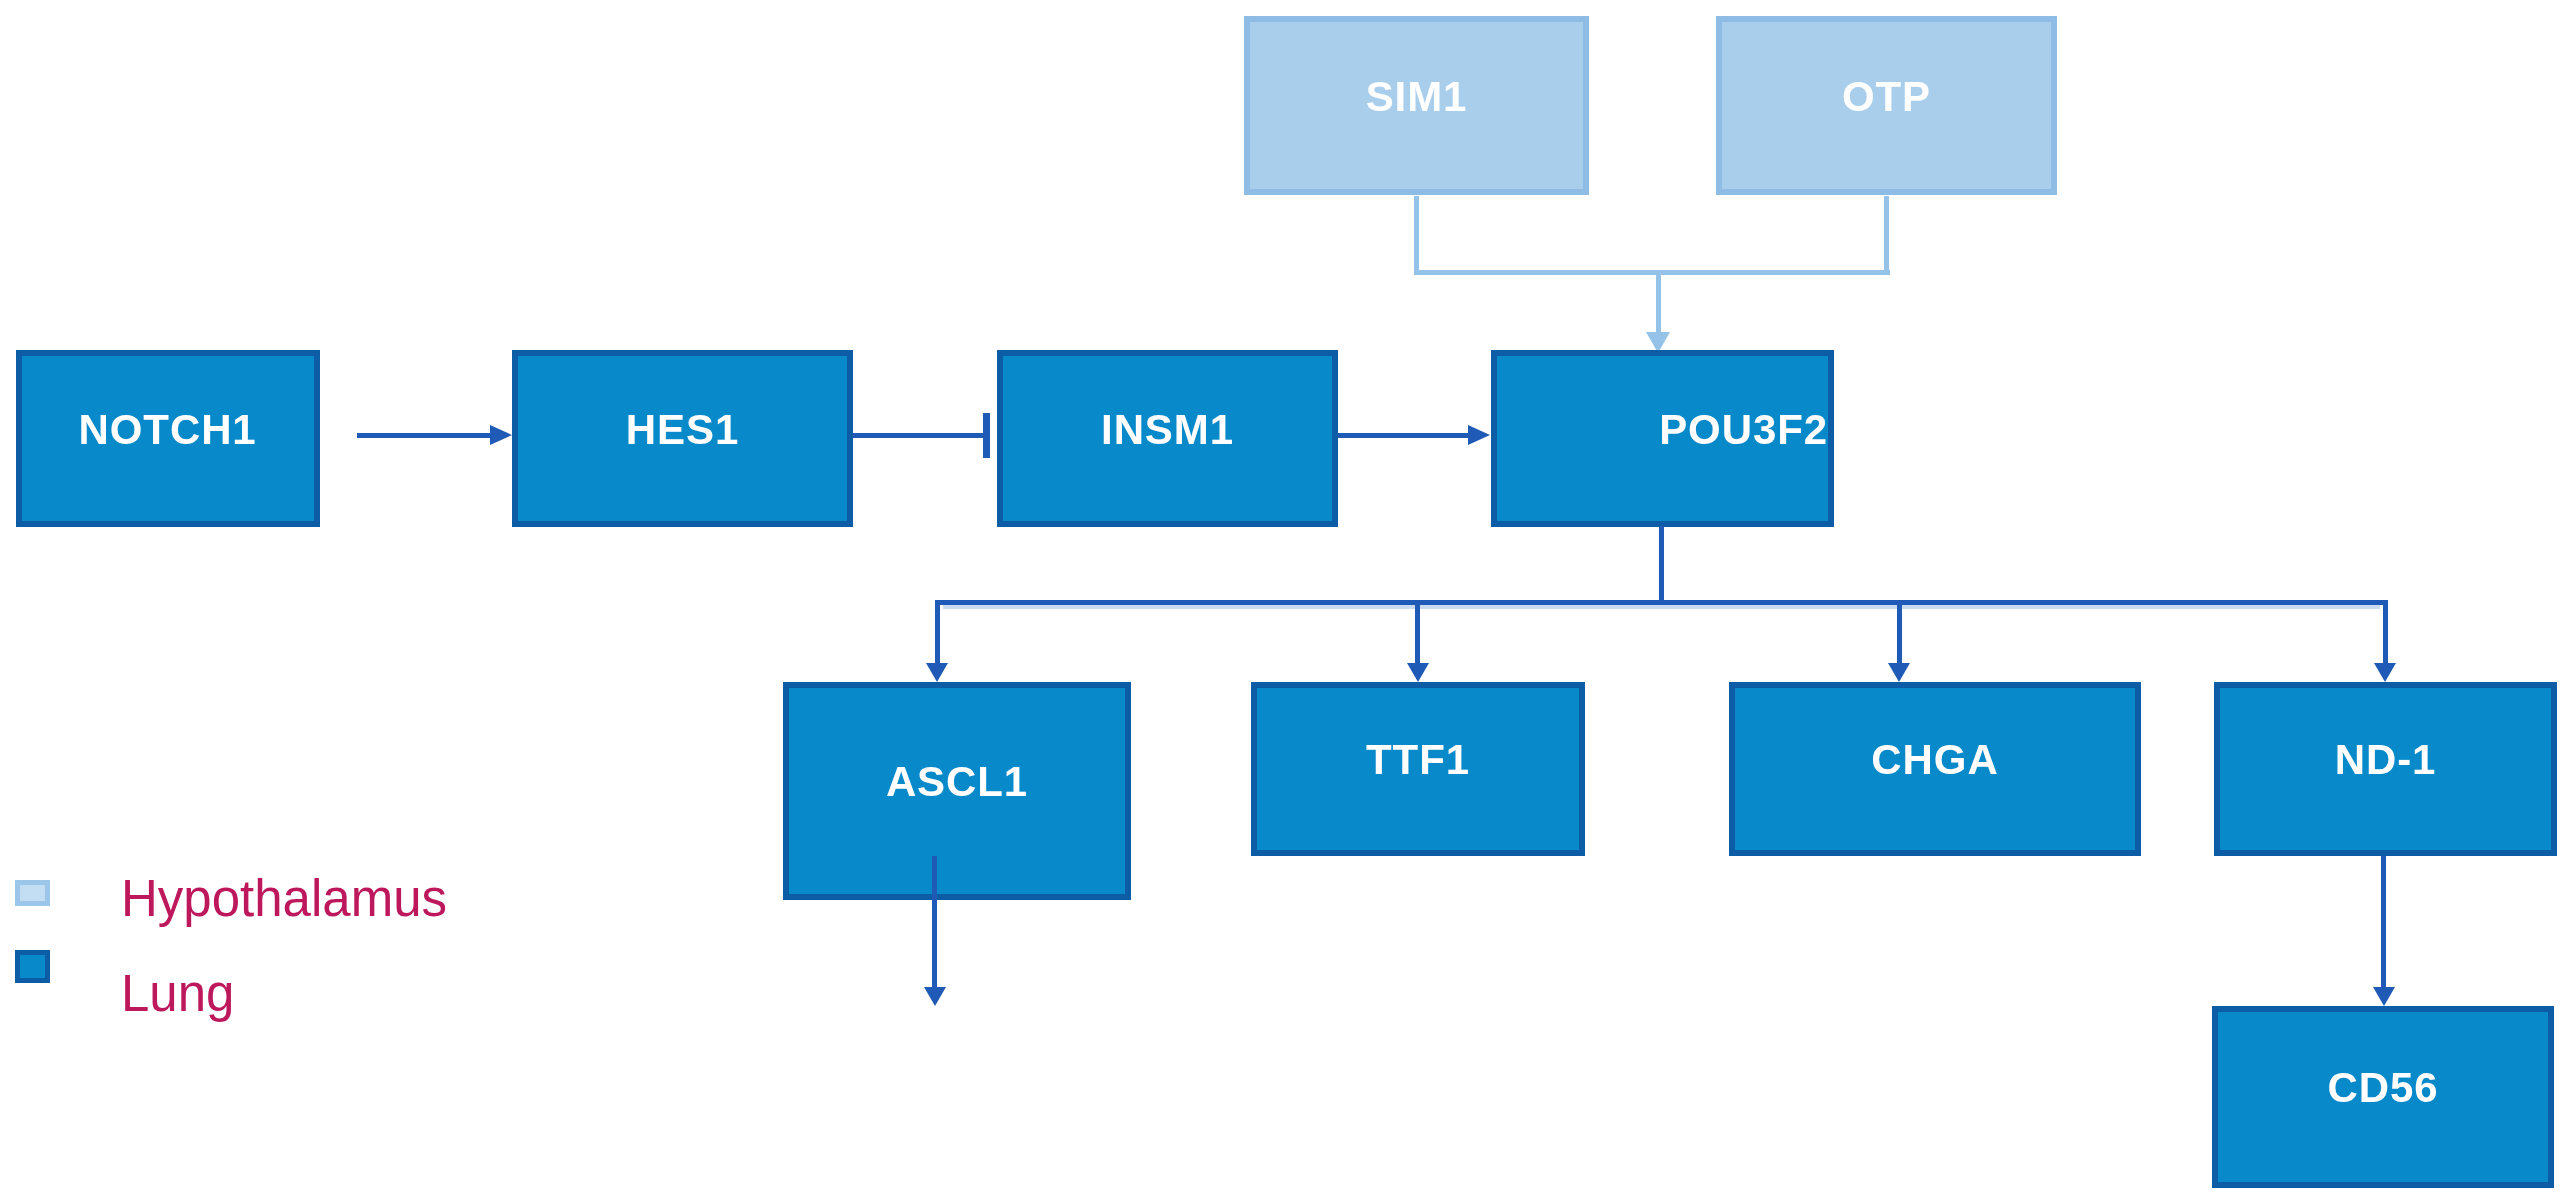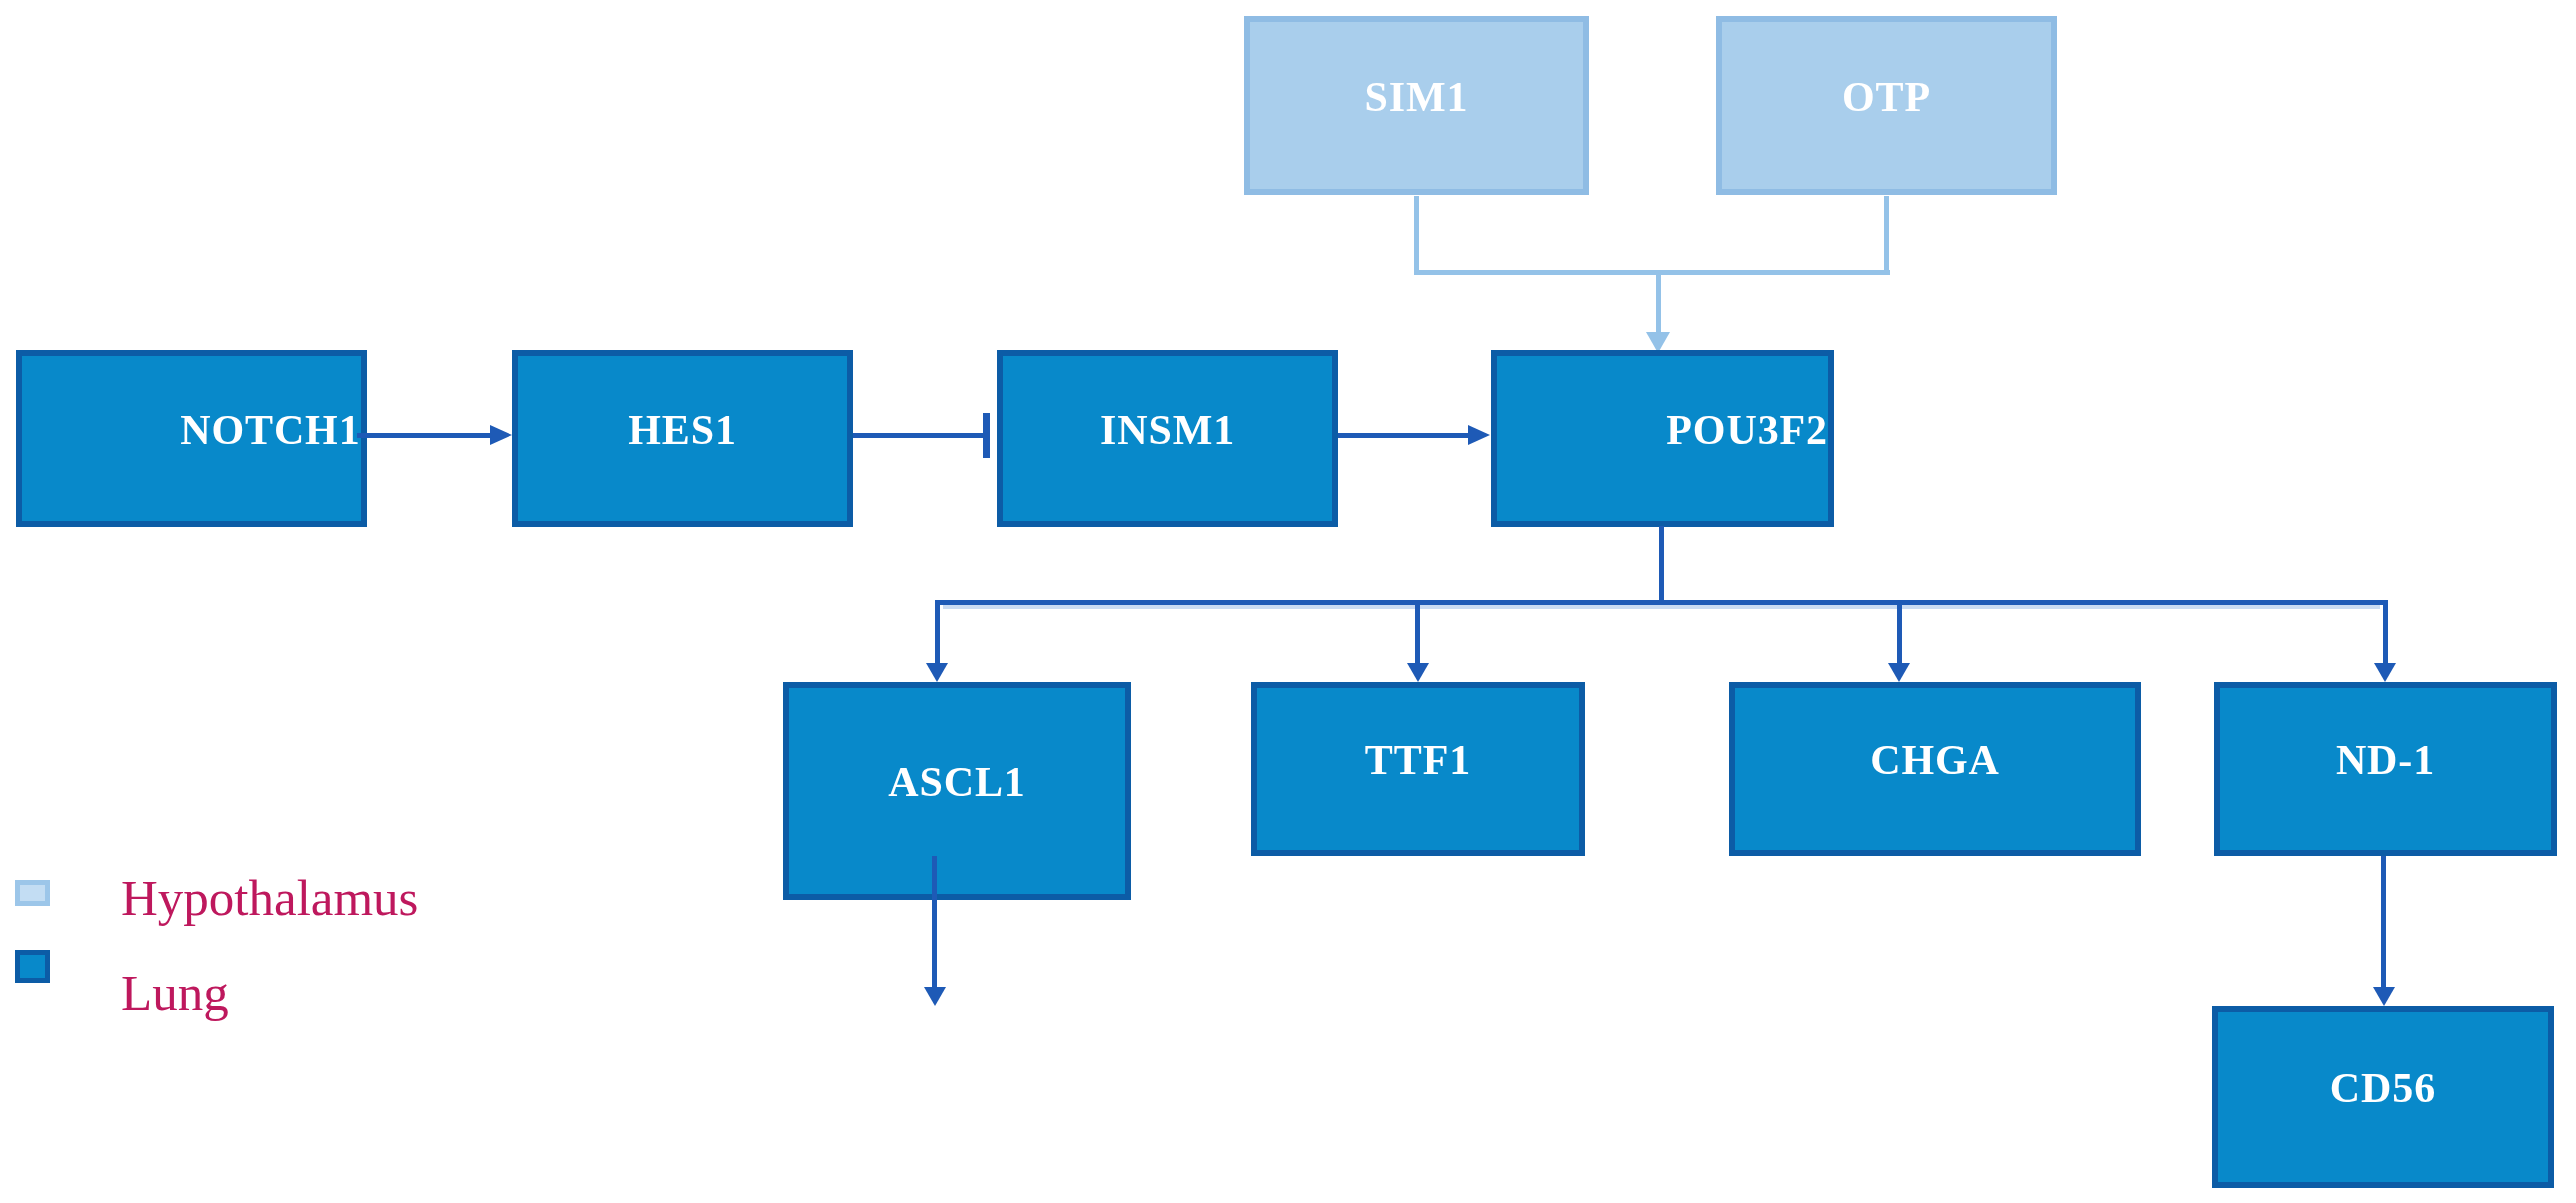--- a/index.html
+++ b/index.html
@@ -1,21 +1,21 @@
 <!DOCTYPE html>
 <html style="font-size:14px"><head>
 <meta charset="utf-8">
 <style>
   html, body { margin: 0; padding: 0; background: #ffffff; }
   #canvas {
     position: relative;
     width: 2576px;
     height: 1203px;
     background: #ffffff;
-    font-family: Liberation Serif, serif;
+    font-family: Liberation Sans, sans-serif;
     overflow: hidden;
   }
   .node {
     position: absolute;
     box-sizing: border-box;
     display: flex;
     align-items: center;
     justify-content: center;
   }
   .node .node-label {
@@ -87,21 +87,21 @@
   <div class="node light" style="left:1716px; top:16.4px; width:341px; height:179px;">
     <span class="node-label">OTP</span>
   </div>
 
   <div class="edge line-light" style="left:1414px; top:196px; width:5.2px; height:77px;"></div>
   <div class="edge line-light" style="left:1884px; top:196px; width:5.2px; height:77px;"></div>
   <div class="edge line-light" style="left:1414px; top:270px; width:476px; height:5.2px;"></div>
   <div class="edge line-light" style="left:1656px; top:273px; width:5.2px; height:61px;"></div>
   <div class="arrow-down-light" style="left:1646px; top:332px;"></div>
 
-  <div class="node dark" style="left:15.6px; top:350px; width:351px; height:177px;justify-content:flex-end;">
+  <div class="node dark" style="left:15.6px; top:350px; width:304px; height:177px;">
     <span class="node-label">NOTCH1</span>
   </div>
   <div class="node dark" style="left:512px; top:350px; width:341px; height:177px;">
     <span class="node-label">HES1</span>
   </div>
   <div class="node dark" style="left:997px; top:350px; width:341px; height:177px;">
     <span class="node-label">INSM1</span>
   </div>
   <div class="node dark" style="left:1491px; top:350px; width:343px; height:177px;justify-content:flex-end;">
     <span class="node-label">POU3F2</span>

